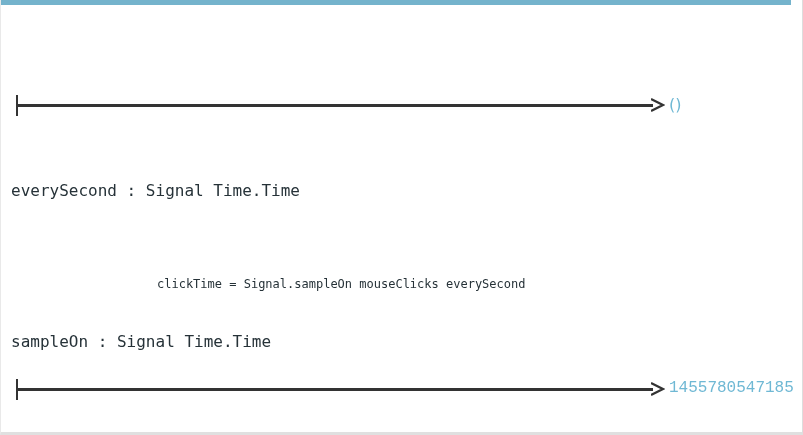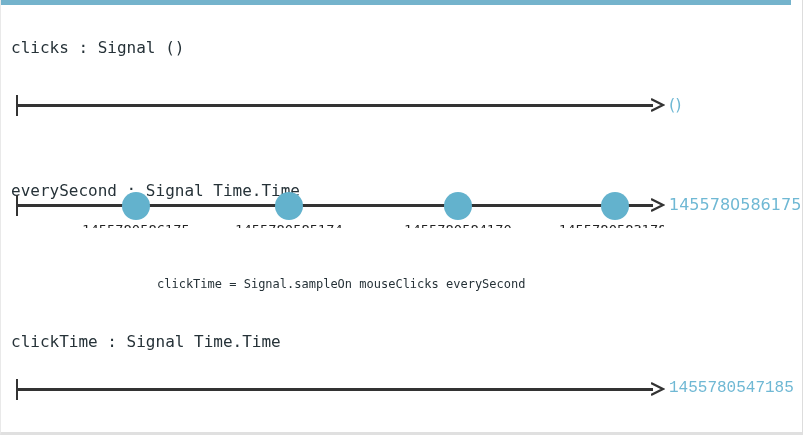--- a/index.html
+++ b/index.html
@@ -115,60 +115,38 @@
     overflow: hidden;
   }
 </style>
 </head>
 <body>
 
 <div id="page">
 
   <div class="accent-bar"></div>
 
-  <div class="sig-heading" id="heading-clicks">clicks : Signal ()</div>
 
   <div class="timeline" id="timeline-clicks">
     <div class="axis-tick"></div>
     <div class="axis-line" style="width: 637px;"></div>
     <div class="axis-arrow" style="left: 650px;">
       <svg width="14" height="16" viewBox="0 0 14 16">
         <path d="M0 2 L12 8 L0 14" fill="none" stroke="#333333" stroke-width="2.4"></path>
       </svg>
     </div>
     <div class="value-label" style="left: 668px;">()</div>
   </div>
 
   <div class="sig-heading" id="heading-everysecond">everySecond : Signal Time.Time</div>
 
-  <div class="timeline clip-right" id="timeline-everysecond">
-    <div class="axis-tick"></div>
-    <div class="axis-line" style="width: 637px;"></div>
-
-    <div class="event-dot" style="left: 121px;"></div>
-    <div class="event-dot" style="left: 274px;"></div>
-    <div class="event-dot" style="left: 443px;"></div>
-    <div class="event-dot" style="left: 600px;"></div>
-
-    <div class="event-label" style="left: 79px; width: 112px;">1455780586175</div>
-    <div class="event-label" style="left: 232px; width: 112px;">1455780585174</div>
-    <div class="event-label" style="left: 401px; width: 112px;">1455780584170</div>
-    <div class="event-label" style="left: 558px; width: 105px; overflow: hidden; text-align: left;">1455780583178</div>
-
-    <div class="axis-arrow" style="left: 650px;">
-      <svg width="14" height="16" viewBox="0 0 14 16">
-        <path d="M0 2 L12 8 L0 14" fill="none" stroke="#333333" stroke-width="2.4"></path>
-      </svg>
-    </div>
-    <div class="value-label" style="left: 668px;">1455780586175</div>
-  </div>
 
   <div class="formula">clickTime = Signal.sampleOn mouseClicks everySecond</div>
 
-  <div class="sig-heading" id="heading-clicktime">clickTime : Signal Time.Time</div>
+  <div class="sig-heading" id="heading-clicktime">sampleOn : Signal Time.Time</div>
 
   <div class="timeline" id="timeline-clicktime">
     <div class="axis-tick"></div>
     <div class="axis-line" style="width: 637px;"></div>
     <div class="axis-arrow" style="left: 650px;">
       <svg width="14" height="16" viewBox="0 0 14 16">
         <path d="M0 2 L12 8 L0 14" fill="none" stroke="#333333" stroke-width="2.4"></path>
       </svg>
     </div>
     <div class="value-label" style="left: 668px; font-family: Liberation Mono, monospace;">1455780547185</div>

